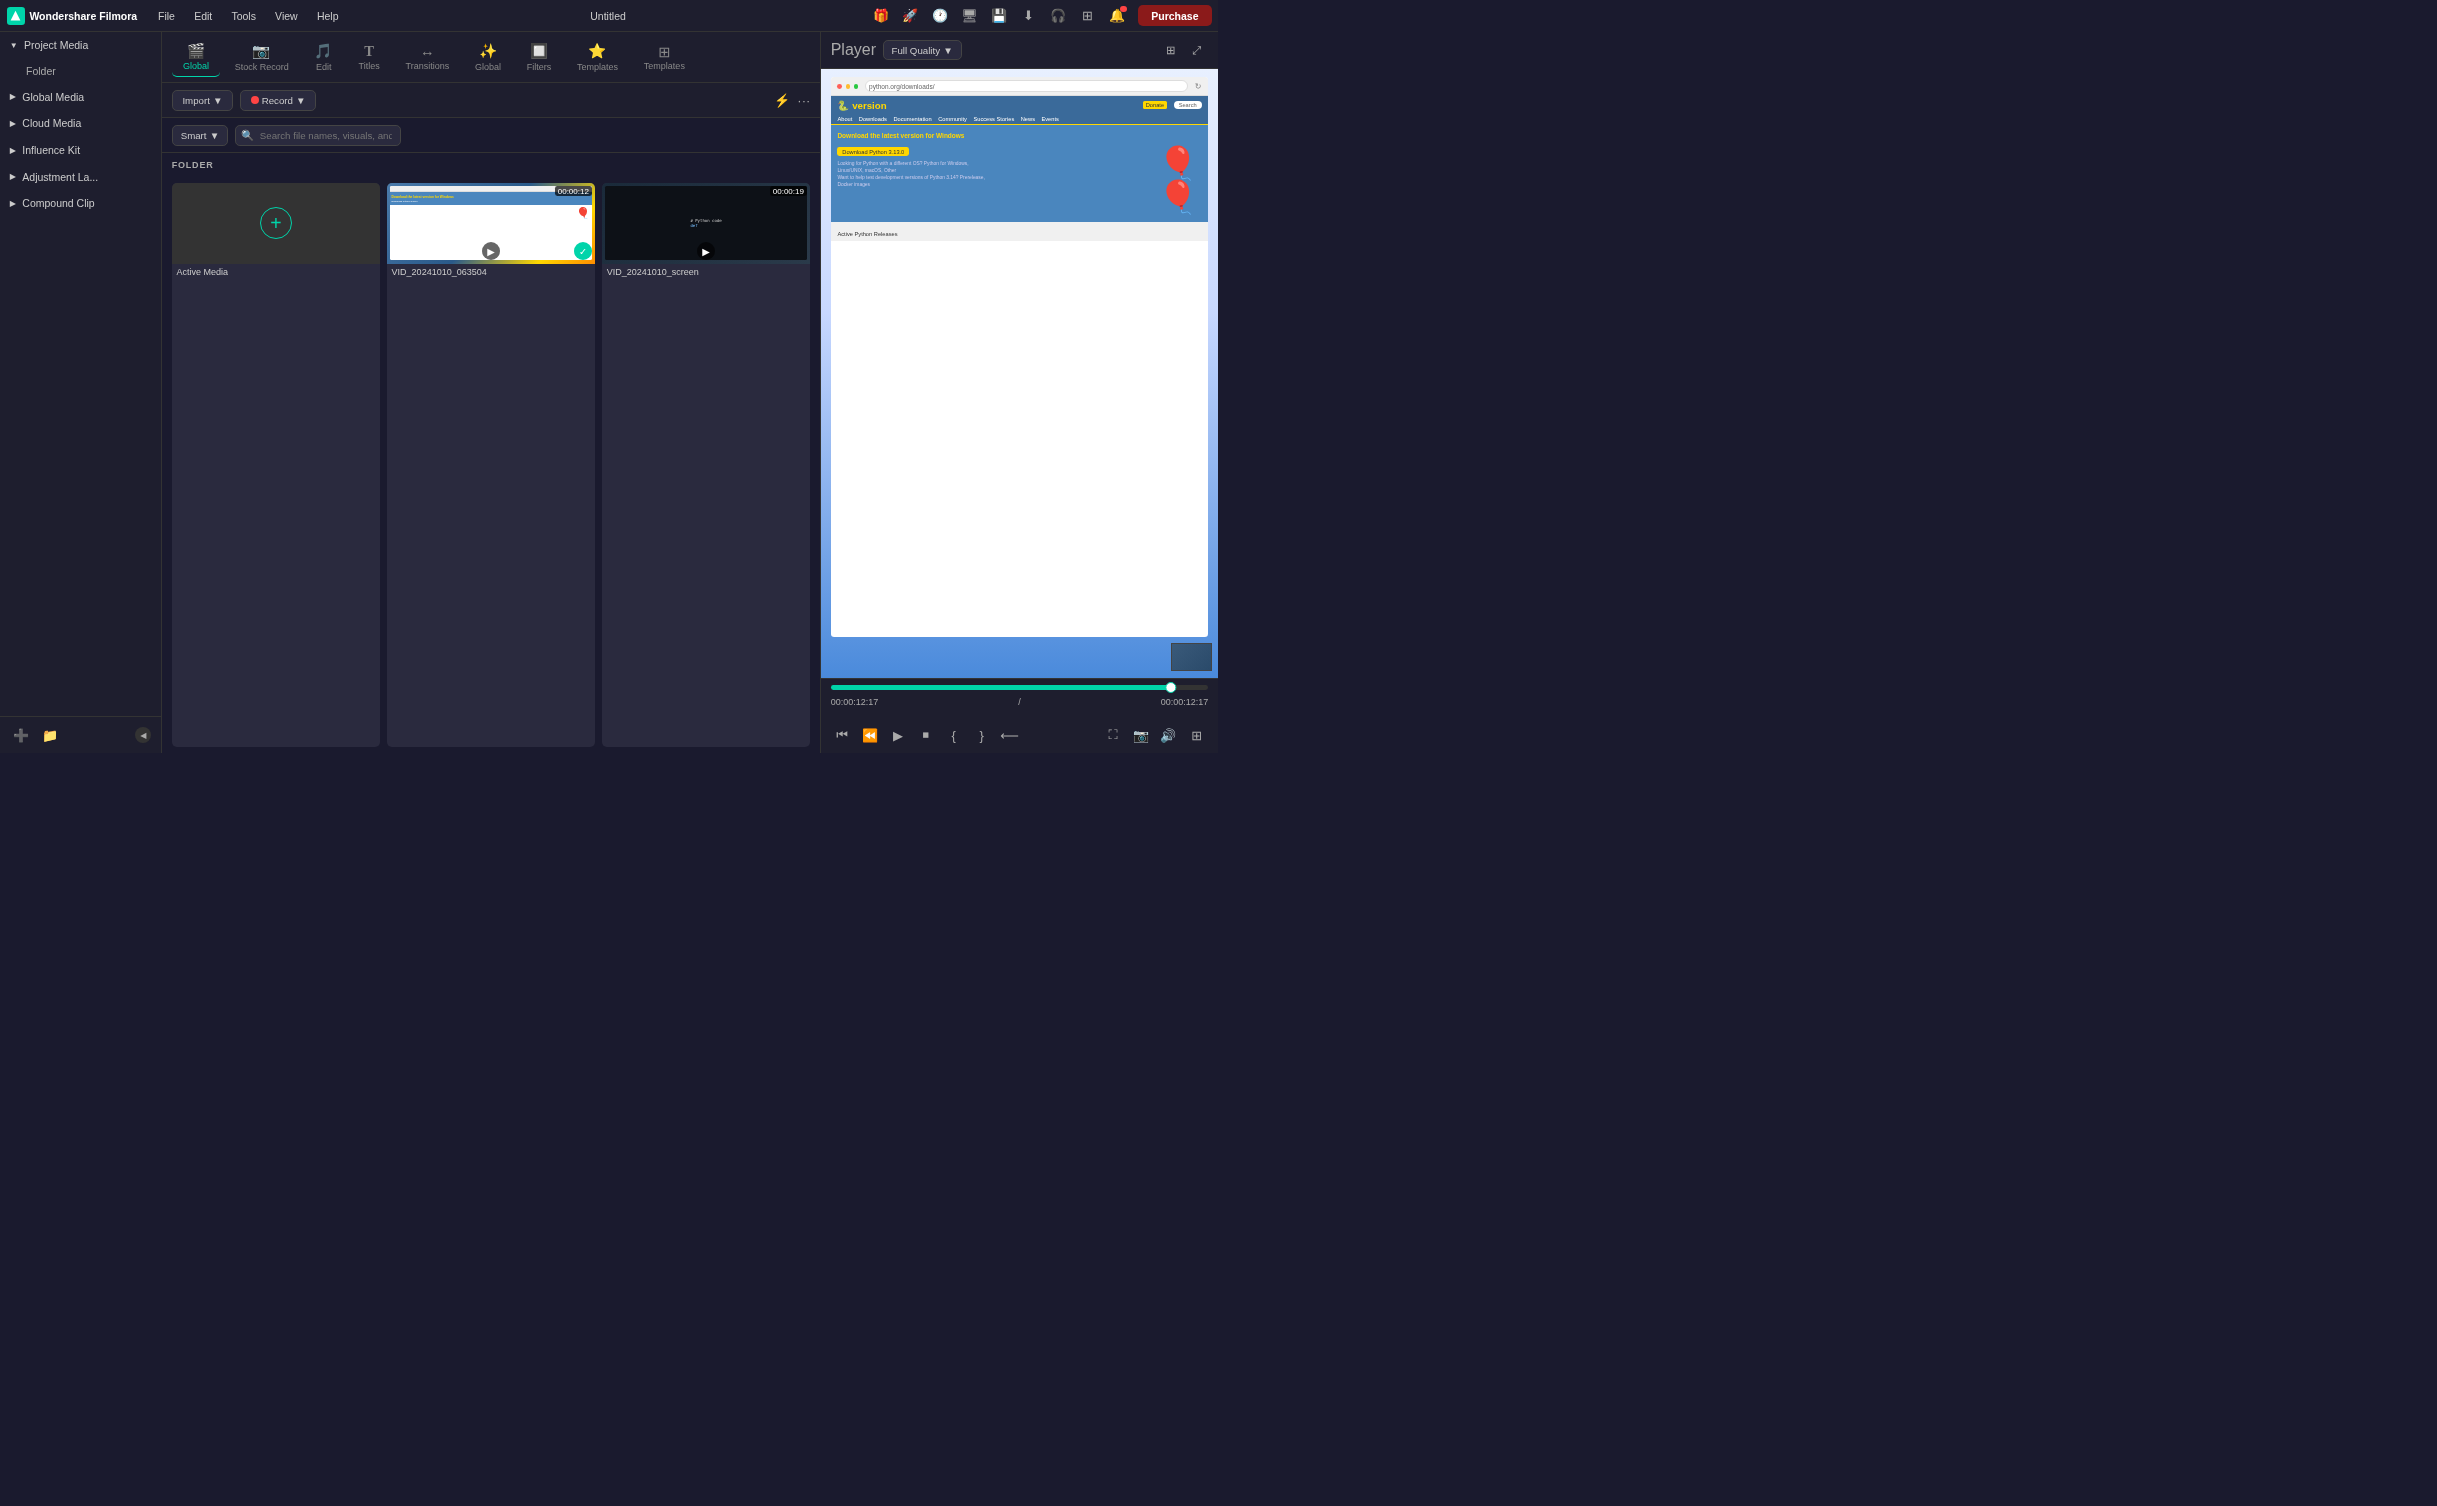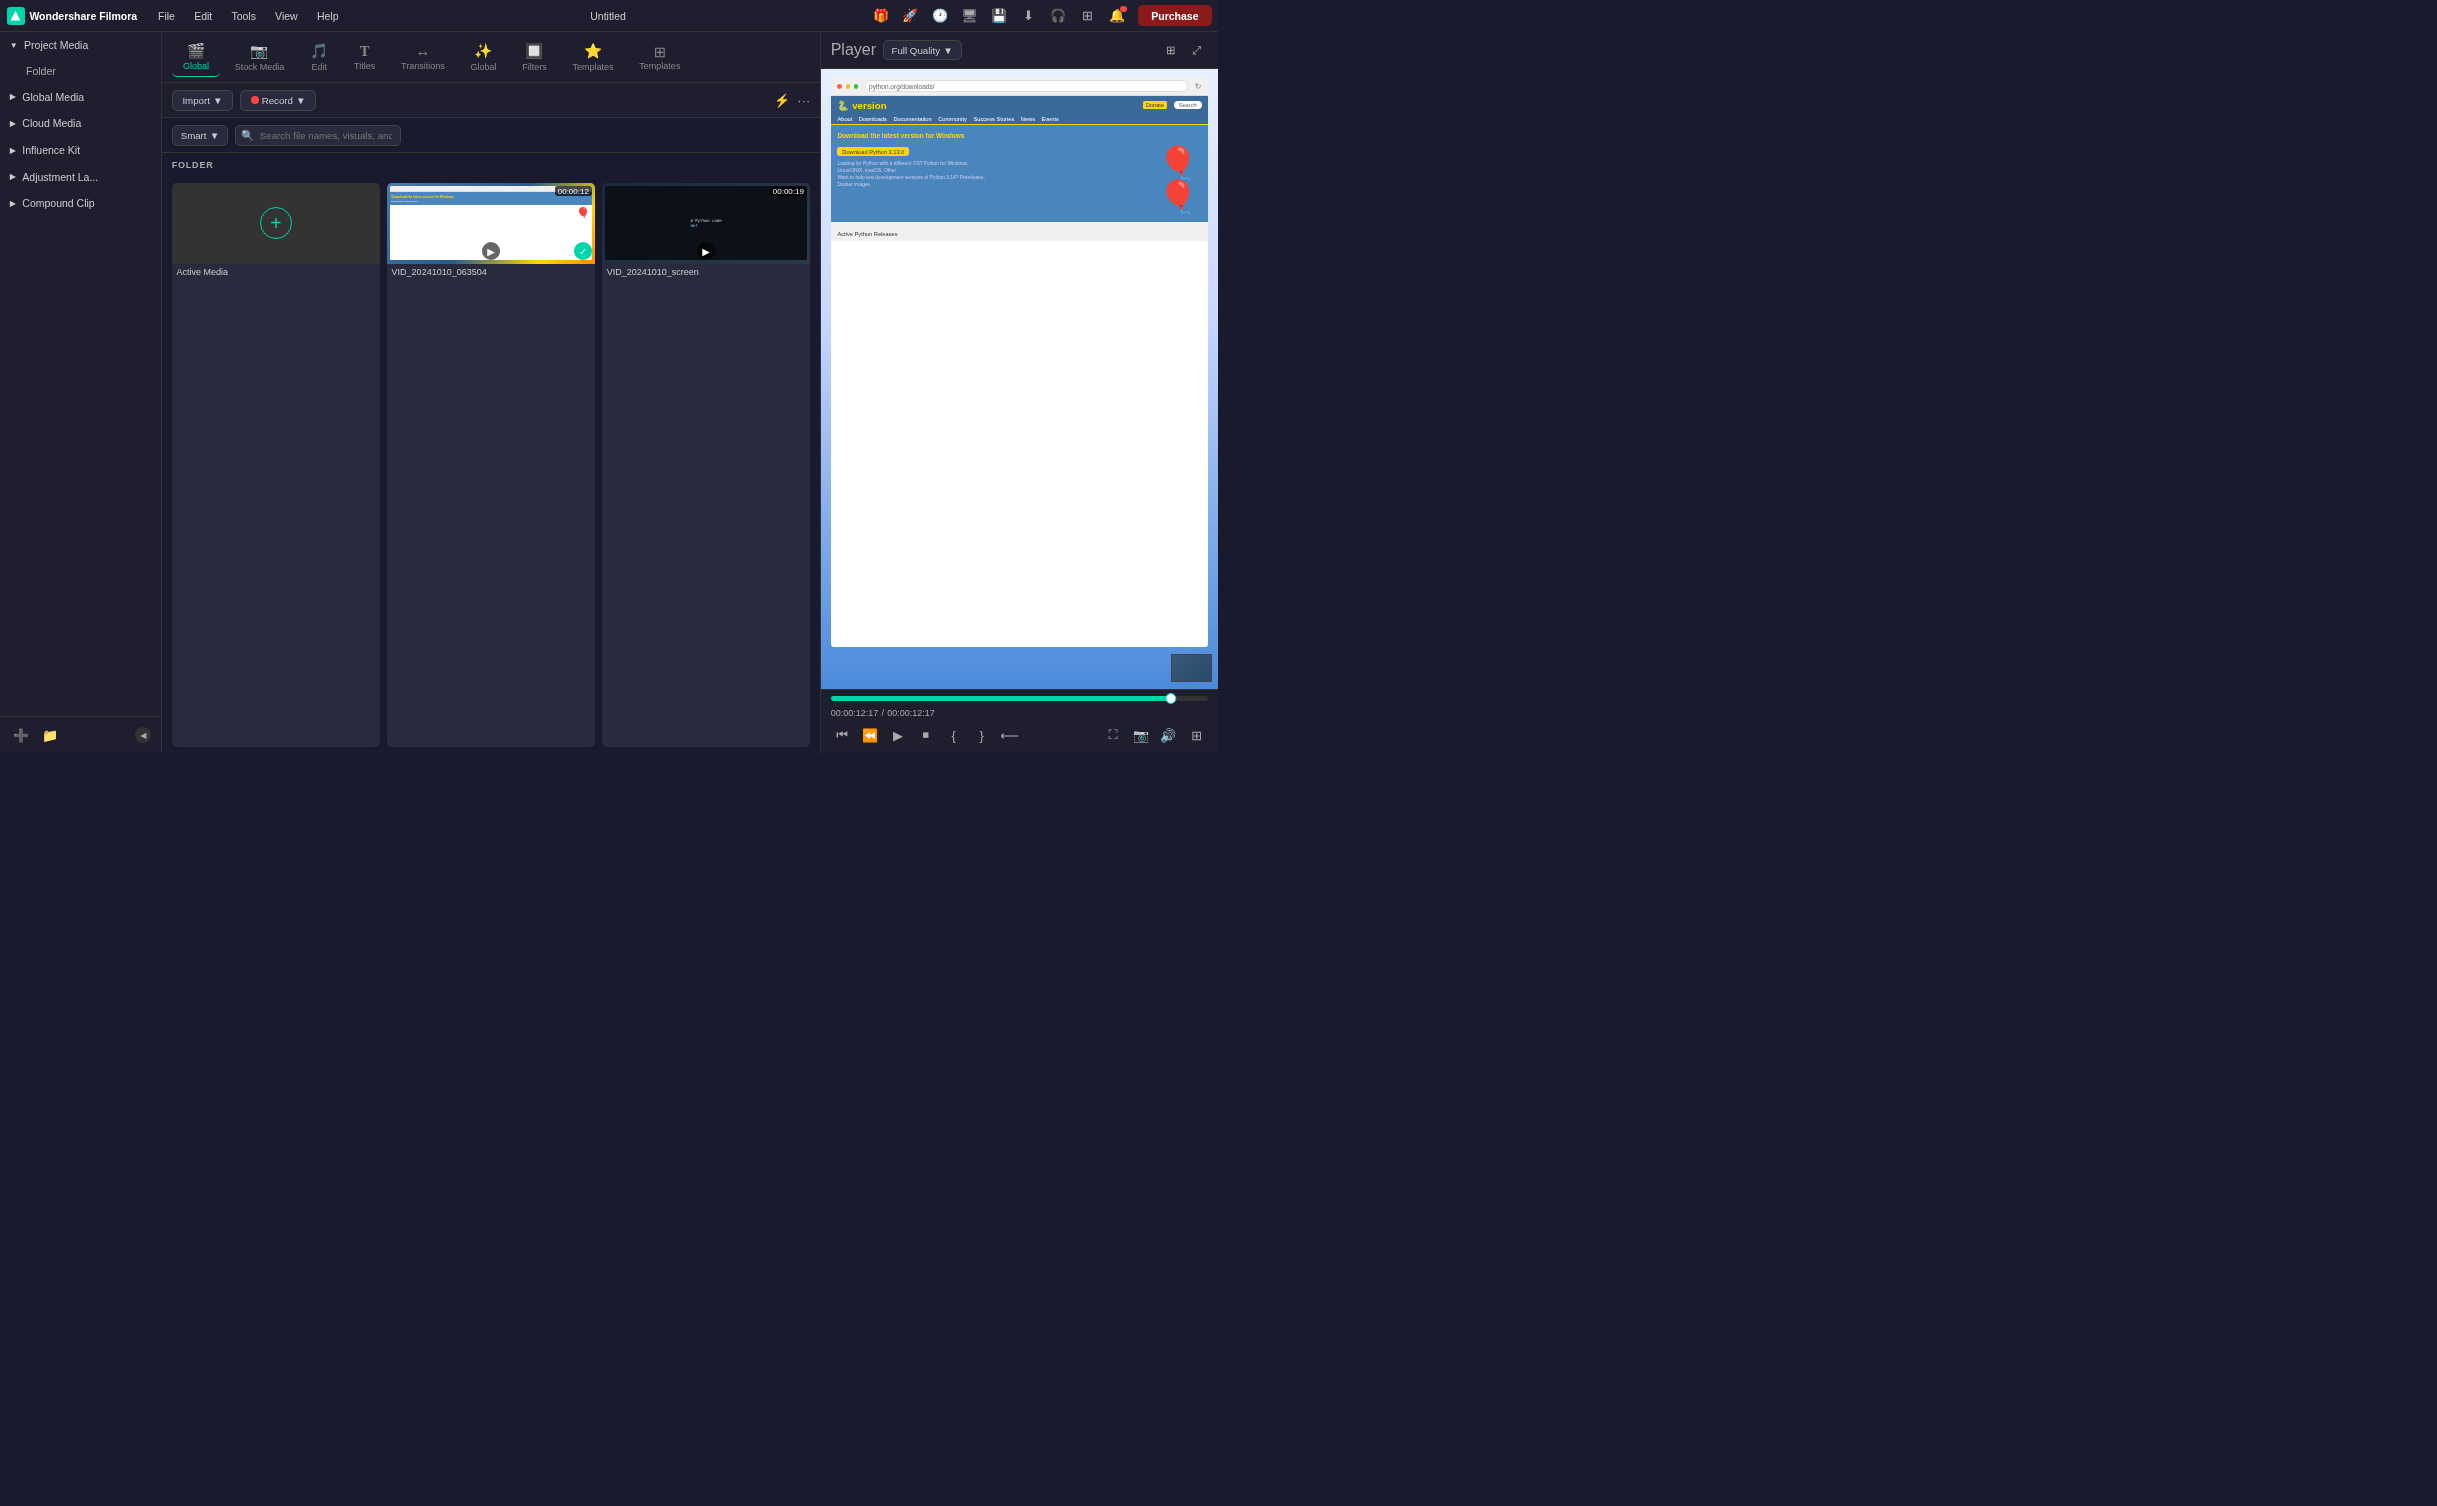--- a/index.html
+++ b/index.html
@@ -368,25 +368,25 @@
       background: #fff;
       border-radius: 50%;
       position: absolute;
       top: -3.2px;
       transform: translateX(-50%);
       border: 1.6px solid #00d4aa;
     }
     .time-display {
       display: flex;
       align-items: center;
-      justify-content: flex-start;
+      justify-content: space-between;
       gap: 3.2px;
       font-size: 9px;
       color: #aaa;
-      margin-bottom: 6px;
+      margin-bottom: 17px;
     }
     .control-buttons {
       display: flex;
       align-items: center;
       gap: 4.9px;
     }
     .ctrl-btn {
       width: 23px; height: 23px;
       display: flex; align-items: center; justify-content: center;
       color: #aaa; cursor: pointer; font-size: 13px;
@@ -714,21 +714,21 @@
 
   <div class="middle-panel">
 
     <div class="tab-bar">
       <div class="tab-item active">
         <span class="tab-icon">🎬</span>
         <span>Global</span>
       </div>
       <div class="tab-item">
         <span class="tab-icon">📷</span>
-        <span>Stock Media</span>
+        <span>Stock Record</span>
       </div>
       <div class="tab-item">
         <span class="tab-icon">🎵</span>
         <span>Edit</span>
       </div>
       <div class="tab-item">
         <span class="tab-icon" style="font-family:serif;font-weight:bold;">T</span>
         <span>Titles</span>
       </div>
       <div class="tab-item">

